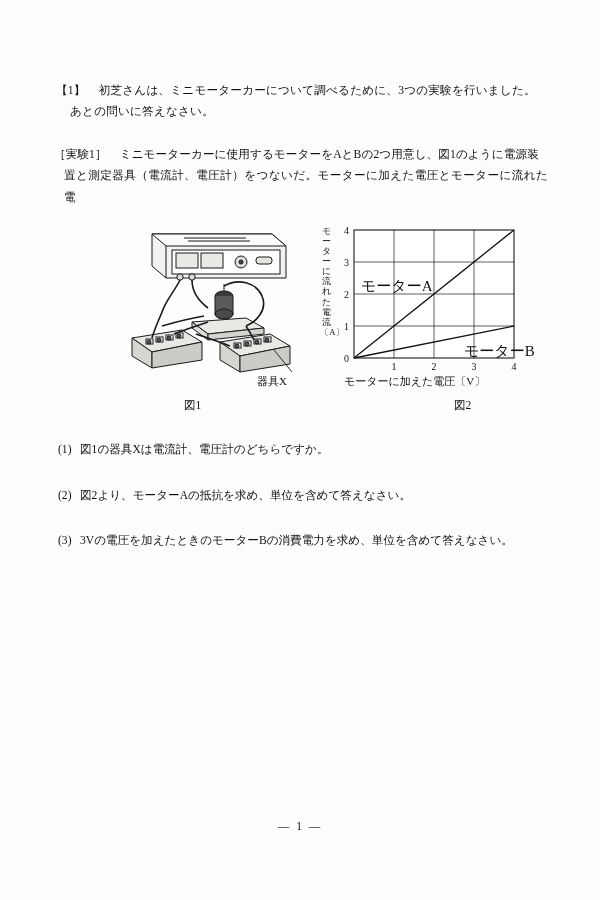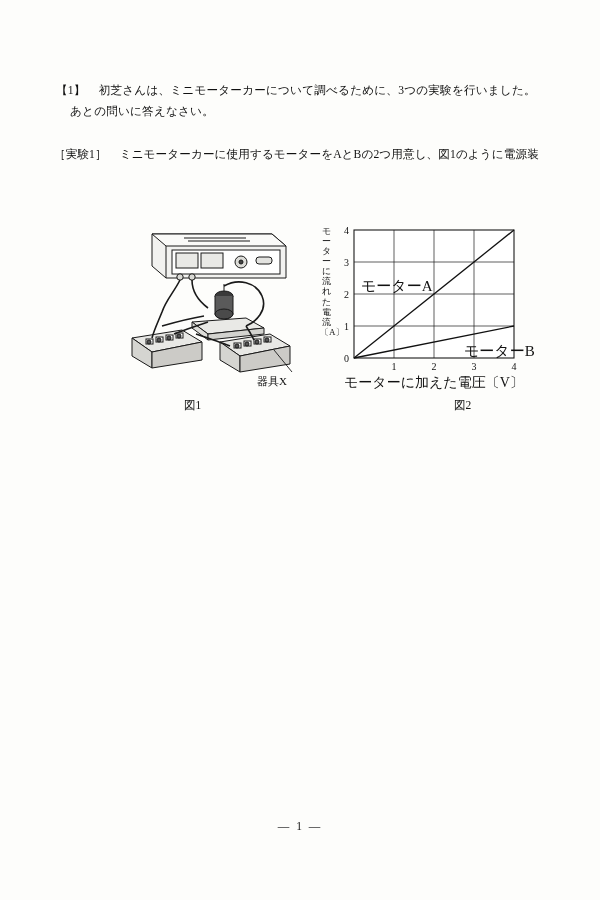--- a/index.html
+++ b/index.html
@@ -96,21 +96,21 @@
     font-size: 9px;
     line-height: 1.12;
     color: #111;
     text-align: center;
     letter-spacing: 0;
   }
   .x-axis-title {
     position: absolute;
     left: 30px;
     top: 152px;
-    font-size: 14px;
+    font-size: 11px;
     color: #111;
     white-space: nowrap;
     text-align: center;
   }
   .series-label {
     position: absolute;
     font-size: 15px;
     color: #111;
     white-space: nowrap;
   }
@@ -152,20 +152,21 @@
 
   <div class="q-head">
     <span>【1】</span>
     <span style="display:inline-block;width:10px"></span><span>初芝さんは、ミニモーターカーについて調べるために、3つの実験を行いました。</span>
     <span class="line2">あとの問いに答えなさい。</span>
   </div>
 
   <div class="exp-block">
     <span>［実験1］</span>
     <span style="display:inline-block;width:10px"></span><span>ミニモーターカーに使用するモーターをAとBの2つ用意し、図1のように電源装</span>
+    <span class="ind">置と測定器具（電流計、電圧計）をつないだ。モーターに加えた電圧とモーターに流れた電</span>
   </div>
 
   <div class="fig-area">
 
     <div class="apparatus">
       <svg width="240" height="170" viewBox="0 0 240 170" xmlns="http://www.w3.org/2000/svg">
         <g fill="none" stroke="#1a1a1a" stroke-width="1">
 
           <polygon points="56,12 176,12 190,24 190,56 70,56 56,44" fill="#f2f2f0"></polygon>
           <polygon points="56,12 176,12 190,24 70,24" fill="#fafaf8"></polygon>
@@ -275,16 +276,27 @@
       </svg>
 
       <div class="series-label" id="series-a-label">モーターA</div>
       <div class="series-label" id="series-b-label">モーターB</div>
       <div class="x-axis-title">モーターに加えた電圧〔V〕</div>
     </div>
 
     <div class="fig-caption" id="fig2-cap">図2</div>
   </div>
 
+  <div class="questions">
+    <div class="q-item">
+      <span class="q-num">(1)</span><span>図1の器具Xは電流計、電圧計のどちらですか。</span>
+    </div>
+    <div class="q-item">
+      <span class="q-num">(2)</span><span>図2より、モーターAの抵抗を求め、単位を含めて答えなさい。</span>
+    </div>
+    <div class="q-item">
+      <span class="q-num">(3)</span><span>3Vの電圧を加えたときのモーターBの消費電力を求め、単位を含めて答えなさい。</span>
+    </div>
+  </div>
 
   <div class="footer">—  1  —</div>
 
 </div>
 
 </body></html>

